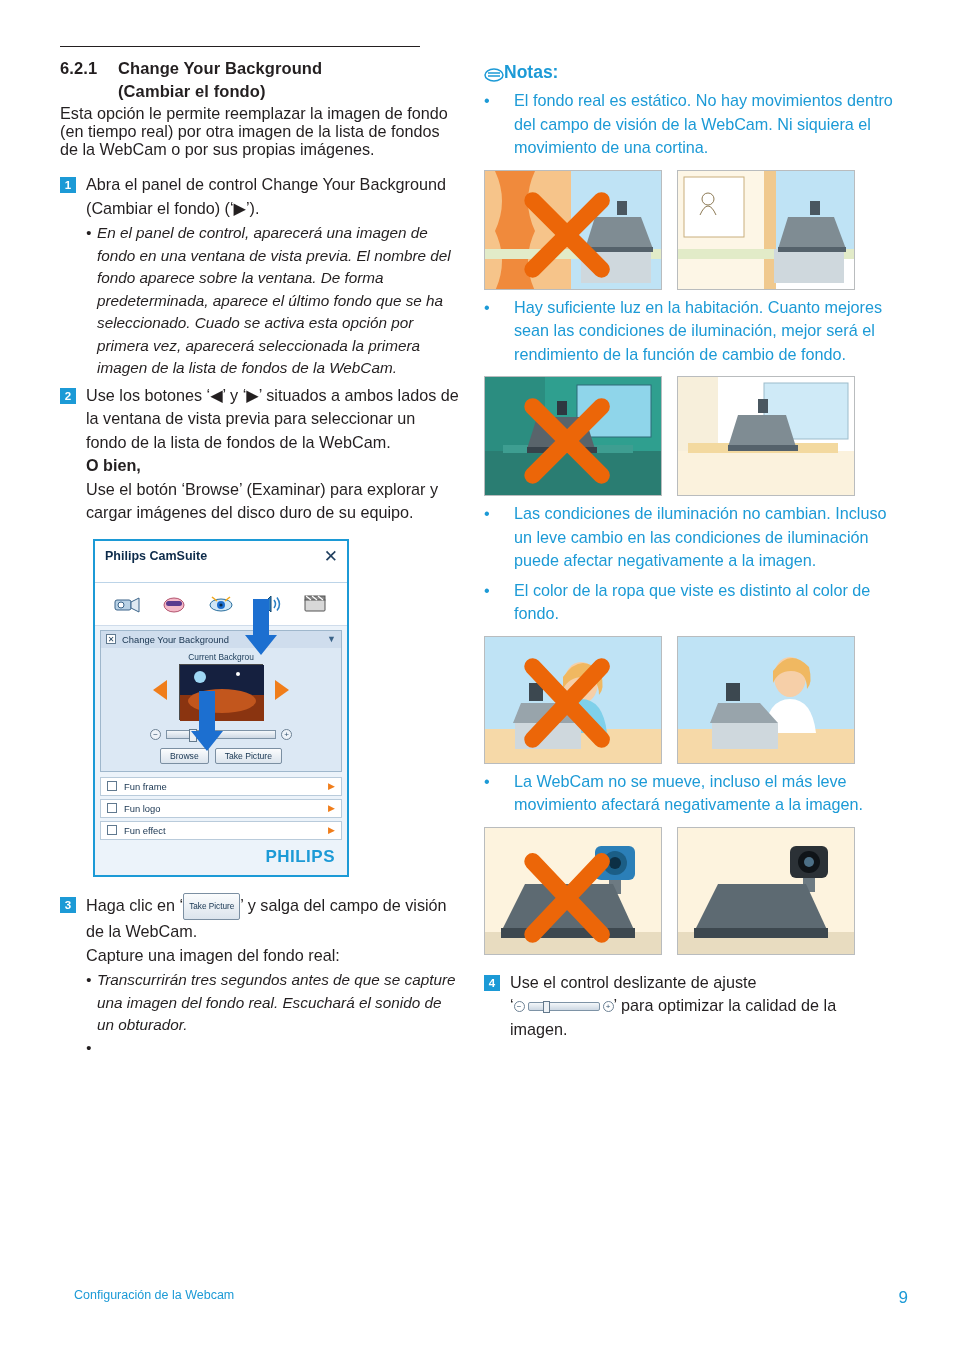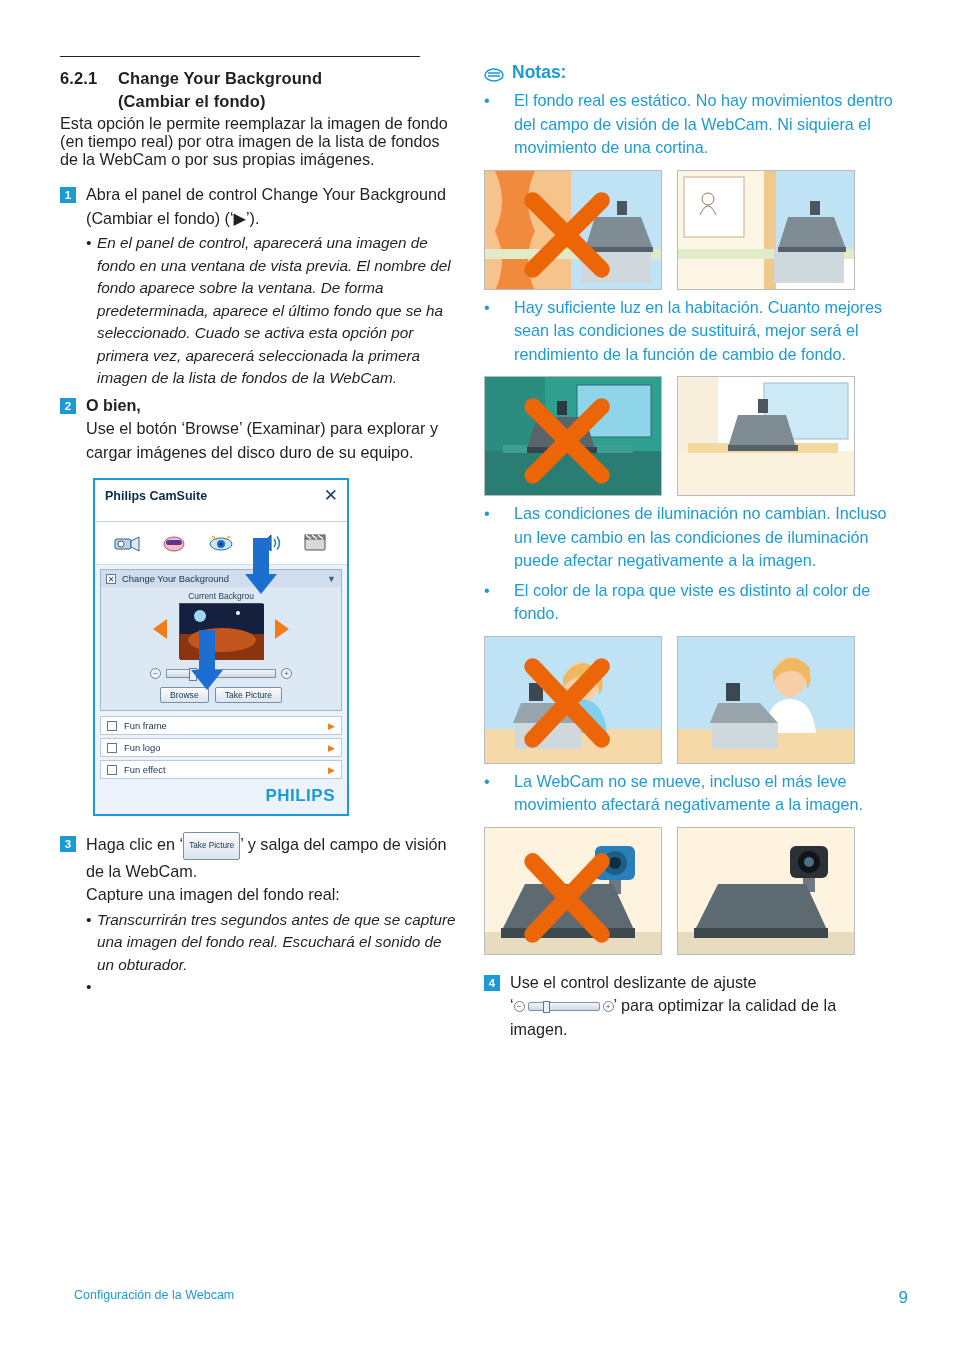--- a/index.html
+++ b/index.html
@@ -8,21 +8,21 @@
     width: 954px; height: 1350px;
     background: #ffffff;
     font-family: "Liberation Sans", sans-serif;
     color: #231f20;
     position: relative;
     overflow: hidden;
   }
   .page { position:absolute; inset:0; }
 
   
-  .col-left  { position:absolute; left:60px;  top:56px; width:400px; }
+  .col-left  { position:absolute; left:60px;  top:46px; width:400px; }
   .col-right { position:absolute; left:484px; top:62px; width:410px; }
 
   .rule { border-top:1.5px solid #231f20; width:360px; margin-bottom:10px; }
 
   
   .h-sec { display:flex; font-size:16.5px; font-weight:bold; line-height:23px; letter-spacing:.1px;}
   .h-num { width:58px; flex:none; }
   .h-txt { }
   .body-p { font-size:16.2px; line-height:18px; margin-top:1px; }
 
@@ -33,21 +33,21 @@
     background:#1c9ad6; color:#fff; font-size:11.5px; font-weight:bold;
     display:flex; align-items:center; justify-content:center;
   }
   .stepbody { font-size:16.2px; line-height:23.5px; }
   .bullets { margin-top:2px; }
   .bul { display:flex; font-style:italic; font-size:15.3px; line-height:22.5px; }
   .bul .dot { width:11px; flex:none; }
   .bold { font-weight:bold; font-style:normal; }
 
   
-  .notes-head { display:flex; align-items:center; gap:8px; color:#1c9ad6; font-size:17.5px; font-weight:bold; }
+  .notes-head { display:flex; align-items:center; color:#1c9ad6; font-size:17.5px; font-weight:bold; }
   .note-icon { width:20px; height:14px; flex:none; }
   .notes-intro { color:#1c9ad6; font-size:16.2px; line-height:23.5px; margin-top:4px; }
   .nbul { display:flex; color:#1c9ad6; font-size:16.2px; line-height:23.5px; margin-top:6px; }
   .nbul .dot { width:30px; flex:none; }
 
   
   .imgpair { display:flex; gap:15px; margin-top:10px; }
   .imgbox { width:178px; height:120px; border:1px solid #b9bcbe; position:relative; overflow:hidden; background:#fff; }
   .imgbox.tall { height:128px; }
   .cross { position:absolute; left:0; top:0; width:100%; height:100%; pointer-events:none; }
@@ -122,20 +122,21 @@
             <span class="dot">•</span>
             <span>En el panel de control, aparecerá una imagen de fondo en una ventana de vista previa. El nombre del fondo aparece sobre la ventana. De forma predeterminada, aparece el último fondo que se ha seleccionado. Cuado se activa esta opción por primera vez, aparecerá seleccionada la primera imagen de la lista de fondos de la WebCam.</span>
           </div>
         </div>
       </div>
     </div>
 
     <div class="step" style="margin-top:4px;">
       <div class="stepnum">2</div>
       <div class="stepbody">
+        <div>Use los botones ‘◀’ y ‘▶’ situados a ambos lados de la ventana de vista previa para seleccionar un fondo de la lista de fondos de la WebCam.</div>
         <div class="bold">O bien,</div>
         <div>Use el botón ‘Browse’ (Examinar) para explorar y cargar imágenes del disco duro de su equipo.</div>
       </div>
     </div>
 
     <div class="camsuite">
       <div class="cs-title">
         <span class="t">Philips CamSuite</span>
         <span class="cs-x">✕</span>
       </div>
@@ -311,21 +312,21 @@
           <rect x="96" y="78" width="70" height="34" fill="#cfd8dd"></rect>
           <polygon points="110,46 156,46 168,78 100,78" fill="#7f8c93"></polygon>
           <rect x="100" y="76" width="68" height="5" fill="#55626b"></rect>
           <rect x="132" y="30" width="10" height="14" fill="#4a5760"></rect>
         </svg>
       </div>
     </div>
 
     <div class="nbul">
       <span class="dot">•</span>
-      <span>Hay suficiente luz en la habitación. Cuanto mejores sean las condiciones de sustituirá, mejor será el rendimiento de la función de cambio de fondo.</span>
+      <span>Hay suficiente luz en la habitación. Cuanto mejores sean las condiciones de iluminación, mejor será el rendimiento de la función de cambio de fondo.</span>
     </div>
     <div class="imgpair">
       <div class="imgbox">
         <svg viewBox="0 0 178 120" width="178" height="120" preserveAspectRatio="none">
           <rect width="178" height="120" fill="#2f9f8f"></rect>
           <rect x="0" y="0" width="60" height="120" fill="#2b8d80"></rect>
           <rect x="92" y="8" width="74" height="52" fill="#8fd5ea" stroke="#2f6a78"></rect>
           <rect x="0" y="74" width="178" height="46" fill="#2a7d72"></rect>
           <rect x="18" y="68" width="130" height="8" fill="#3e9e91"></rect>
           <polygon points="52,40 100,40 110,72 42,72" fill="#59646b"></polygon>

